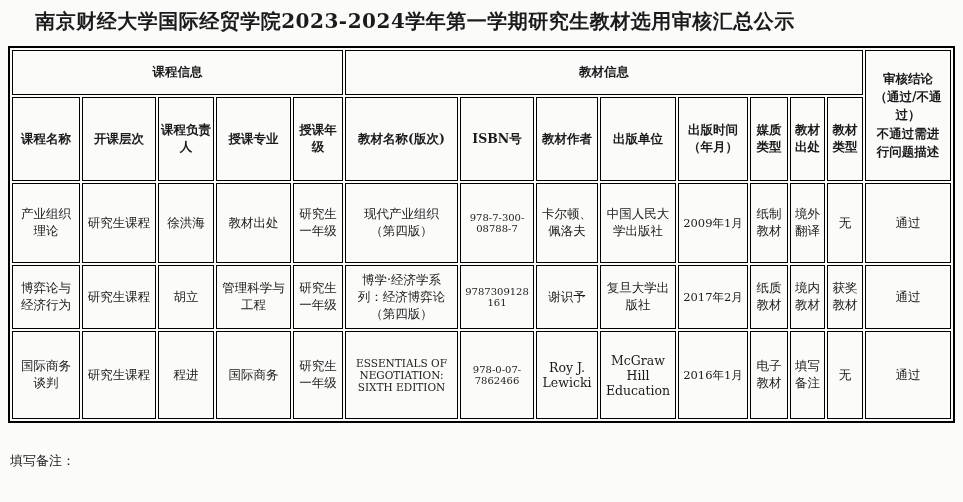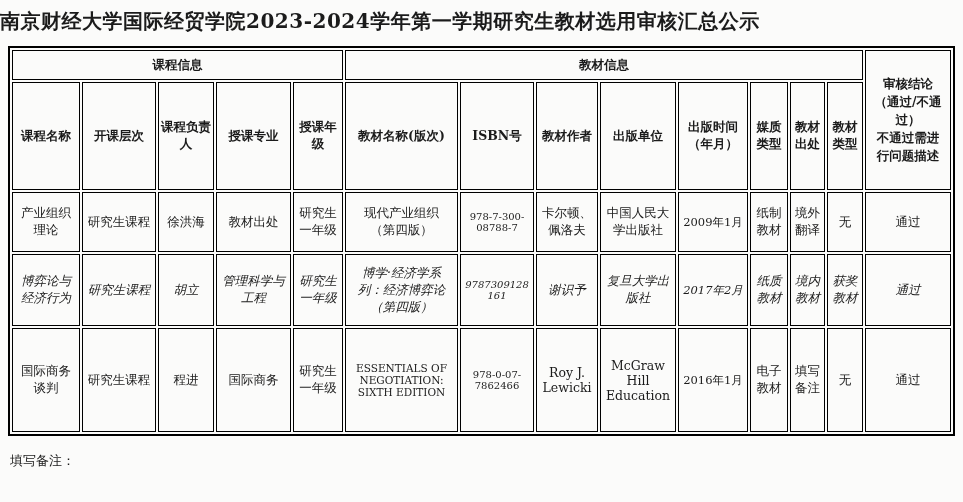--- a/index.html
+++ b/index.html
@@ -3,39 +3,39 @@
 <meta charset="utf-8">
 <style>
   html,body{margin:0;padding:0;}
   body{
     width:963px;height:502px;overflow:hidden;position:relative;
     background:#fbfbfa;color:#1b1b1b;
     font-family:"DejaVu Serif","Liberation Serif",serif;
   }
   .title{
     position:absolute;top:8px;left:0;width:830px;
-    font-size:20px;font-weight:bold;letter-spacing:0.5px;
+    text-align:center;font-size:20px;font-weight:bold;letter-spacing:0.5px;
   }
   table#tbl{
     position:absolute;left:8px;top:46px;width:947px;
     table-layout:fixed;border-collapse:separate;border-spacing:2px;
     border:2px solid #000;
   }
   #tbl th,#tbl td{
     border:1.5px solid #000;text-align:center;vertical-align:middle;
     font-size:12.5px;white-space:pre-line;overflow:hidden;
     font-weight:normal;
   }
   #tbl th{font-weight:bold;}
   #tbl tr.grp>*{padding:0;}
-  #tbl tr.grp{height:30px;}
-  #tbl tr.hdr{height:108px;margin-left:31px;}
-  #tbl tr.r1{height:60px;}
-  #tbl tr.r2{height:72px;font-style:italic;}
-  #tbl tr.r3{height:104px;}
+  #tbl tr.grp{height:45px;}
+  #tbl tr.hdr{height:84px;margin-left:31px;}
+  #tbl tr.r1{height:80px;}
+  #tbl tr.r2{height:64px;}
+  #tbl tr.r3{height:88px;}
   #tbl tr:not(.grp)>*{padding:0 3px;}
   #tbl tr:not(.grp)>*:nth-child(3){padding:0 1px;}
   #tbl tr:not(.grp)>*:nth-child(5){padding:0 2px;}
   #tbl tr:not(.grp)>*:nth-child(6){padding:0 5px;}
   #tbl tr:not(.grp)>*:nth-child(10){padding:0 2px;}
   #tbl tr:not(.grp)>*:nth-child(11),
   #tbl tr:not(.grp)>*:nth-child(12),
   #tbl tr:not(.grp)>*:nth-child(13){padding:0 1px;}
   #tbl th.review{padding:0 8px;line-height:1.45;}
   #tbl .isbn{font-size:10px;overflow-wrap:anywhere;}

